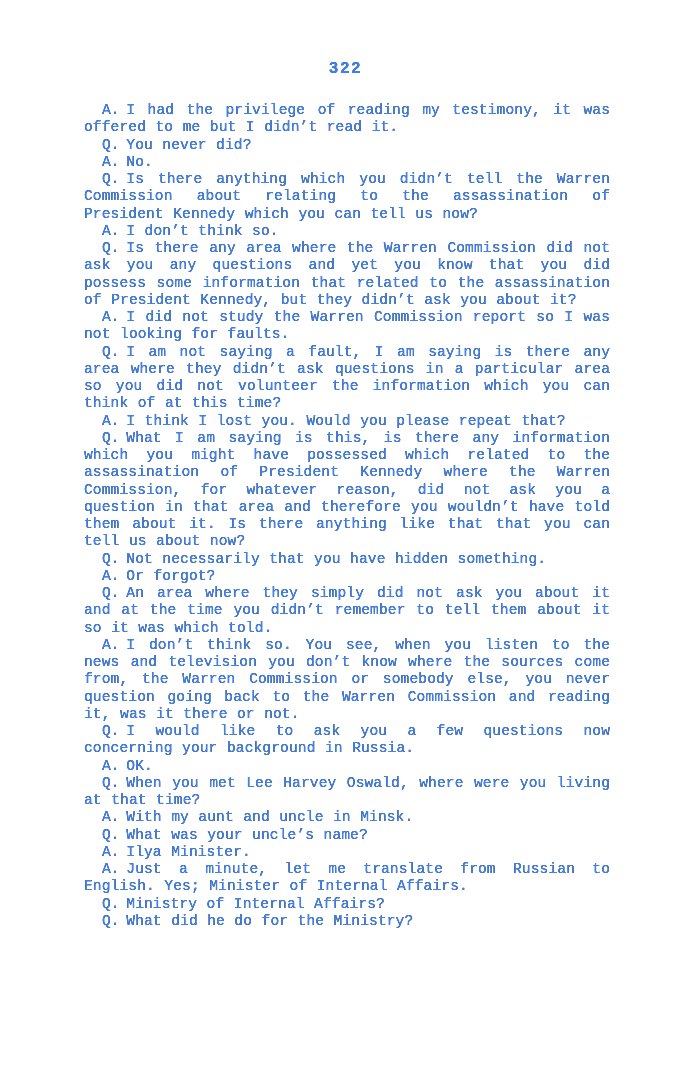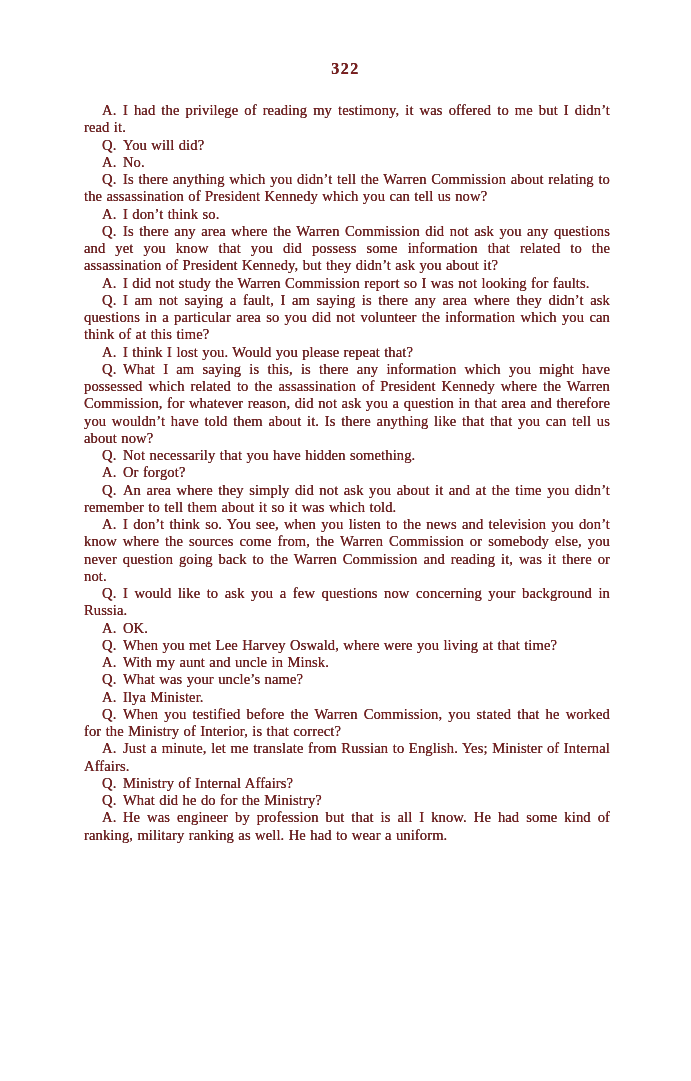--- a/index.html
+++ b/index.html
@@ -6,22 +6,22 @@
     margin: 0;
     padding: 0;
     background: #ffffff;
   }
   .scan-page {
     position: relative;
     width: 691px;
     height: 1081px;
     background: #ffffff;
     overflow: hidden;
-    color: #7f1d1d;
-    font-family: Liberation Serif, serif;
+    color: #3b82f6;
+    font-family: Liberation Mono, monospace;
   }
   .folio {
     position: absolute;
     top: 60px;
     left: 0;
     width: 100%;
     text-align: center;
     font-size: 16px;
     font-weight: bold;
     letter-spacing: 1.5px;
@@ -48,38 +48,36 @@
     font-weight: inherit;
   }
 </style>
 </head>
 <body>
 
 <div class="scan-page">
   <div class="folio">322</div>
   <div class="text-block" id="transcript">
       <p class="para"><span class="speaker">A.</span><span class="para-text">I had the privilege of reading my testimony, it was offered to me but I didn’t read it.</span></p>
-      <p class="para"><span class="speaker">Q.</span><span class="para-text">You will did?</span></p>
+      <p class="para"><span class="speaker">Q.</span><span class="para-text">You never did?</span></p>
       <p class="para"><span class="speaker">A.</span><span class="para-text">No.</span></p>
       <p class="para"><span class="speaker">Q.</span><span class="para-text">Is there anything which you didn’t tell the Warren Commission about relating to the assassination of President Kennedy which you can tell us now?</span></p>
       <p class="para"><span class="speaker">A.</span><span class="para-text">I don’t think so.</span></p>
       <p class="para"><span class="speaker">Q.</span><span class="para-text">Is there any area where the Warren Commission did not ask you any questions and yet you know that you did possess some information that related to the assassination of President Kennedy, but they didn’t ask you about it?</span></p>
       <p class="para"><span class="speaker">A.</span><span class="para-text">I did not study the Warren Commission report so I was not looking for faults.</span></p>
       <p class="para"><span class="speaker">Q.</span><span class="para-text">I am not saying a fault, I am saying is there any area where they didn’t ask questions in a particular area so you did not volunteer the information which you can think of at this time?</span></p>
       <p class="para"><span class="speaker">A.</span><span class="para-text">I think I lost you. Would you please repeat that?</span></p>
       <p class="para"><span class="speaker">Q.</span><span class="para-text">What I am saying is this, is there any information which you might have possessed which related to the assassination of President Kennedy where the Warren Commission, for whatever reason, did not ask you a question in that area and therefore you wouldn’t have told them about it. Is there anything like that that you can tell us about now?</span></p>
       <p class="para"><span class="speaker">Q.</span><span class="para-text">Not necessarily that you have hidden something.</span></p>
       <p class="para"><span class="speaker">A.</span><span class="para-text">Or forgot?</span></p>
       <p class="para"><span class="speaker">Q.</span><span class="para-text">An area where they simply did not ask you about it and at the time you didn’t remember to tell them about it so it was which told.</span></p>
       <p class="para"><span class="speaker">A.</span><span class="para-text">I don’t think so. You see, when you listen to the news and television you don’t know where the sources come from, the Warren Commission or somebody else, you never question going back to the Warren Commission and reading it, was it there or not.</span></p>
       <p class="para"><span class="speaker">Q.</span><span class="para-text">I would like to ask you a few questions now concerning your background in Russia.</span></p>
       <p class="para"><span class="speaker">A.</span><span class="para-text">OK.</span></p>
       <p class="para"><span class="speaker">Q.</span><span class="para-text">When you met Lee Harvey Oswald, where were you living at that time?</span></p>
       <p class="para"><span class="speaker">A.</span><span class="para-text">With my aunt and uncle in Minsk.</span></p>
       <p class="para"><span class="speaker">Q.</span><span class="para-text">What was your uncle’s name?</span></p>
       <p class="para"><span class="speaker">A.</span><span class="para-text">Ilya Minister.</span></p>
-      <p class="para"><span class="speaker">Q.</span><span class="para-text">When you testified before the Warren Commission, you stated that he worked for the Ministry of Interior, is that correct?</span></p>
       <p class="para"><span class="speaker">A.</span><span class="para-text">Just a minute, let me translate from Russian to English. Yes; Minister of Internal Affairs.</span></p>
       <p class="para"><span class="speaker">Q.</span><span class="para-text">Ministry of Internal Affairs?</span></p>
       <p class="para"><span class="speaker">Q.</span><span class="para-text">What did he do for the Ministry?</span></p>
-      <p class="para"><span class="speaker">A.</span><span class="para-text">He was engineer by profession but that is all I know. He had some kind of ranking, military ranking as well. He had to wear a uniform.</span></p>
     </div>
 </div>
 
 </body></html>

